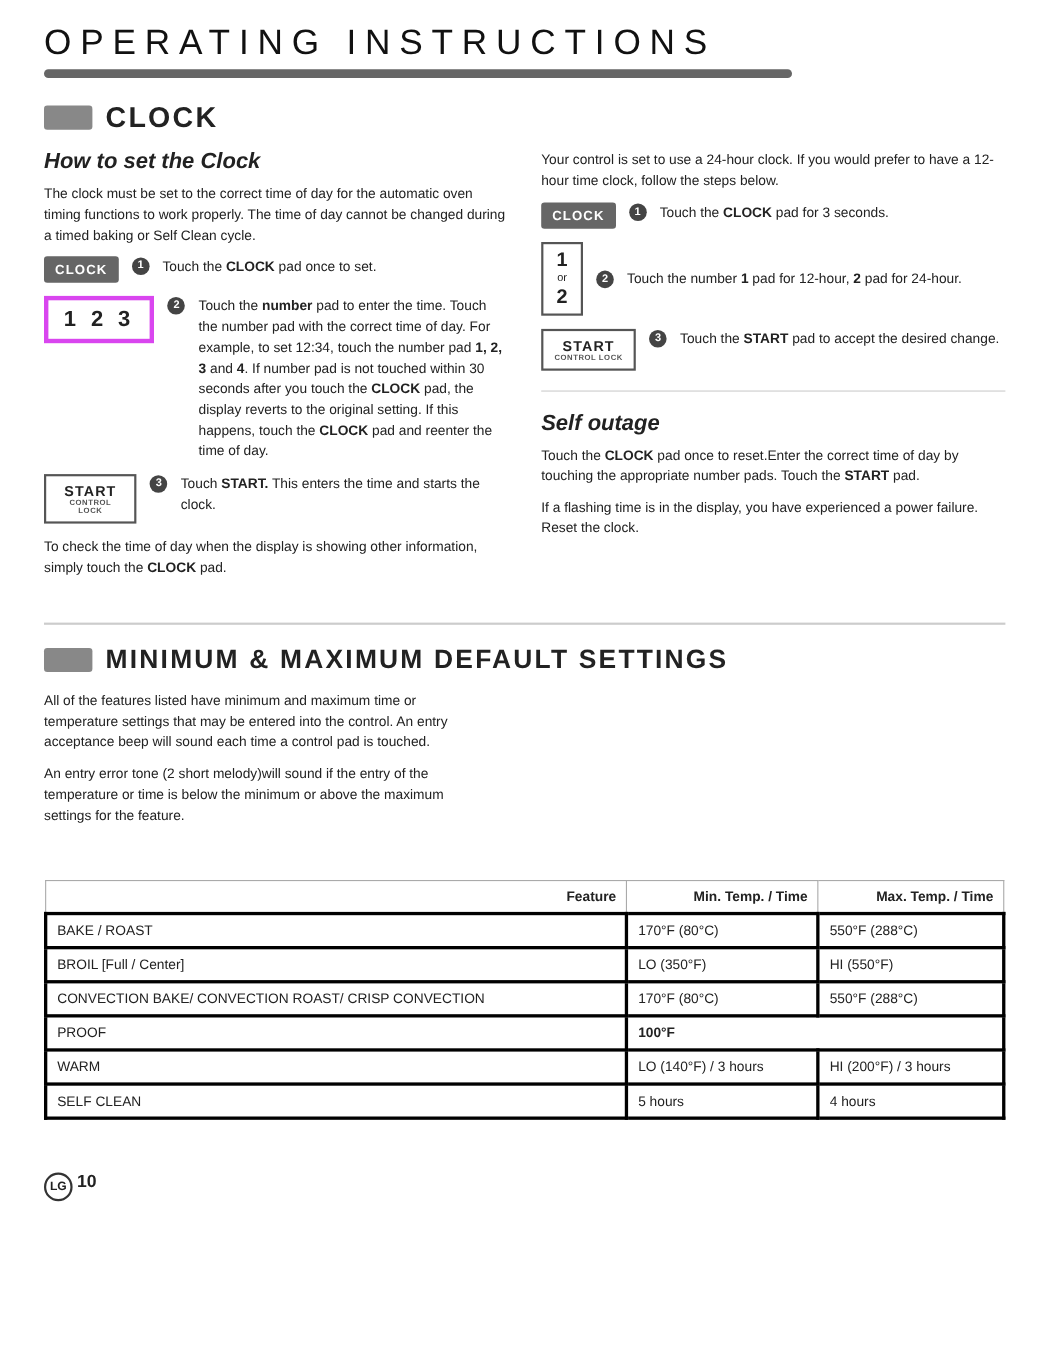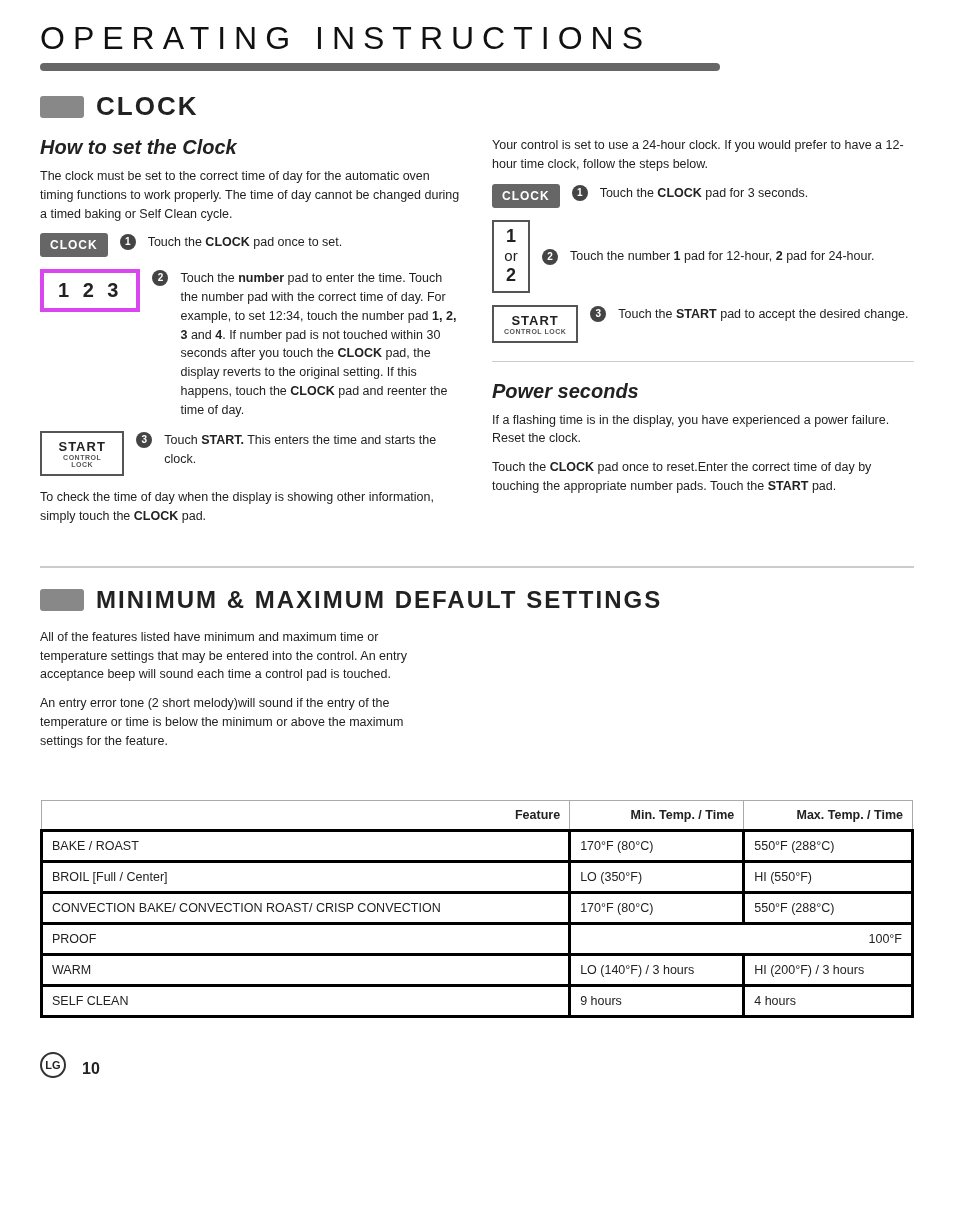--- a/index.html
+++ b/index.html
@@ -137,21 +137,21 @@
       flex-direction: column;
       align-items: center;
       border: 2px solid #555;
       padding: 4px 8px;
       font-size: 16px;
       font-weight: 700;
       line-height: 1.2;
       min-width: 38px;
     }
     .or-label {
-      font-size: 15px;
+      font-size: 10px;
       font-weight: normal;
     }
     .divider-line {
       border: none;
       border-top: 1px solid #ccc;
       margin: 18px 0;
     }
     
     .settings-table {
       width: 100%;
@@ -164,34 +164,34 @@
       border: 1px solid #aaa;
       padding: 7px 9px;
       text-align: right;
       font-weight: 700;
     }
     .settings-table td {
       border: 3px solid #000000;
       padding: 7px 9px;
       vertical-align: top;
     }
-    .centered-cell { text-align: right; }
+    .centered-cell { text-align: left; font-weight: bold; }
     .bottom-section {
       display: flex;
       gap: 30px;
       margin-top: 0;
       flex-direction: column;
     }
     .bottom-left { flex: 1; max-width: 380px; }
     .bottom-right { flex: 1; }
     .page-footer {
       display: flex;
-      align-items: flex-end;
-      margin-top: 34px;
-      gap: 16px;
+      align-items: flex-start;
+      margin-top: 48px;
+      gap: 4px;
     }
     .lg-logo {
       width: 26px;
       height: 26px;
       border: 2px solid #333;
       border-radius: 50%;
       display: flex;
       align-items: center;
       justify-content: center;
       font-size: 11px;
@@ -266,23 +266,23 @@
       <div class="start-btn">
         <div class="main-label">START</div>
         <div class="sub-label">CONTROL LOCK</div>
       </div>
       <span class="circle-num">3</span>
       <div class="step-text">Touch the <strong>START</strong> pad to accept the desired change.</div>
     </div>
 
     <hr class="divider-line">
 
-    <div class="subsection-title">Power seconds</div>
+    <div class="subsection-title">Self outage</div>
+    <p class="body-text">Touch the <strong>CLOCK</strong> pad once to reset.Enter the correct time of day by touching the appropriate number pads. Touch the <strong>START</strong> pad.</p>
     <p class="body-text">If a flashing time is in the display, you have experienced a power failure. Reset the clock.</p>
-    <p class="body-text">Touch the <strong>CLOCK</strong> pad once to reset.Enter the correct time of day by touching the appropriate number pads. Touch the <strong>START</strong> pad.</p>
   </div>
 </div>
 
 <hr class="divider-line" style="border-top: 2px solid #ccc;">
 
 <div class="section-header" style="margin-top:14px;">
   <div class="section-bar"></div>
   <div class="section-title-large">MINIMUM &amp; MAXIMUM DEFAULT SETTINGS</div>
 </div>
 
@@ -322,21 +322,21 @@
           <td>PROOF</td>
           <td colspan="2" class="centered-cell">100°F</td>
         </tr>
         <tr>
           <td>WARM</td>
           <td>LO (140°F) / 3 hours</td>
           <td>HI (200°F) / 3 hours</td>
         </tr>
         <tr>
           <td>SELF CLEAN</td>
-          <td>9 hours</td>
+          <td>5 hours</td>
           <td>4 hours</td>
         </tr>
       </tbody>
     </table>
   </div>
 </div>
 
 <div class="page-footer">
   <div class="lg-logo">LG</div>
   <div class="page-num">10</div>

